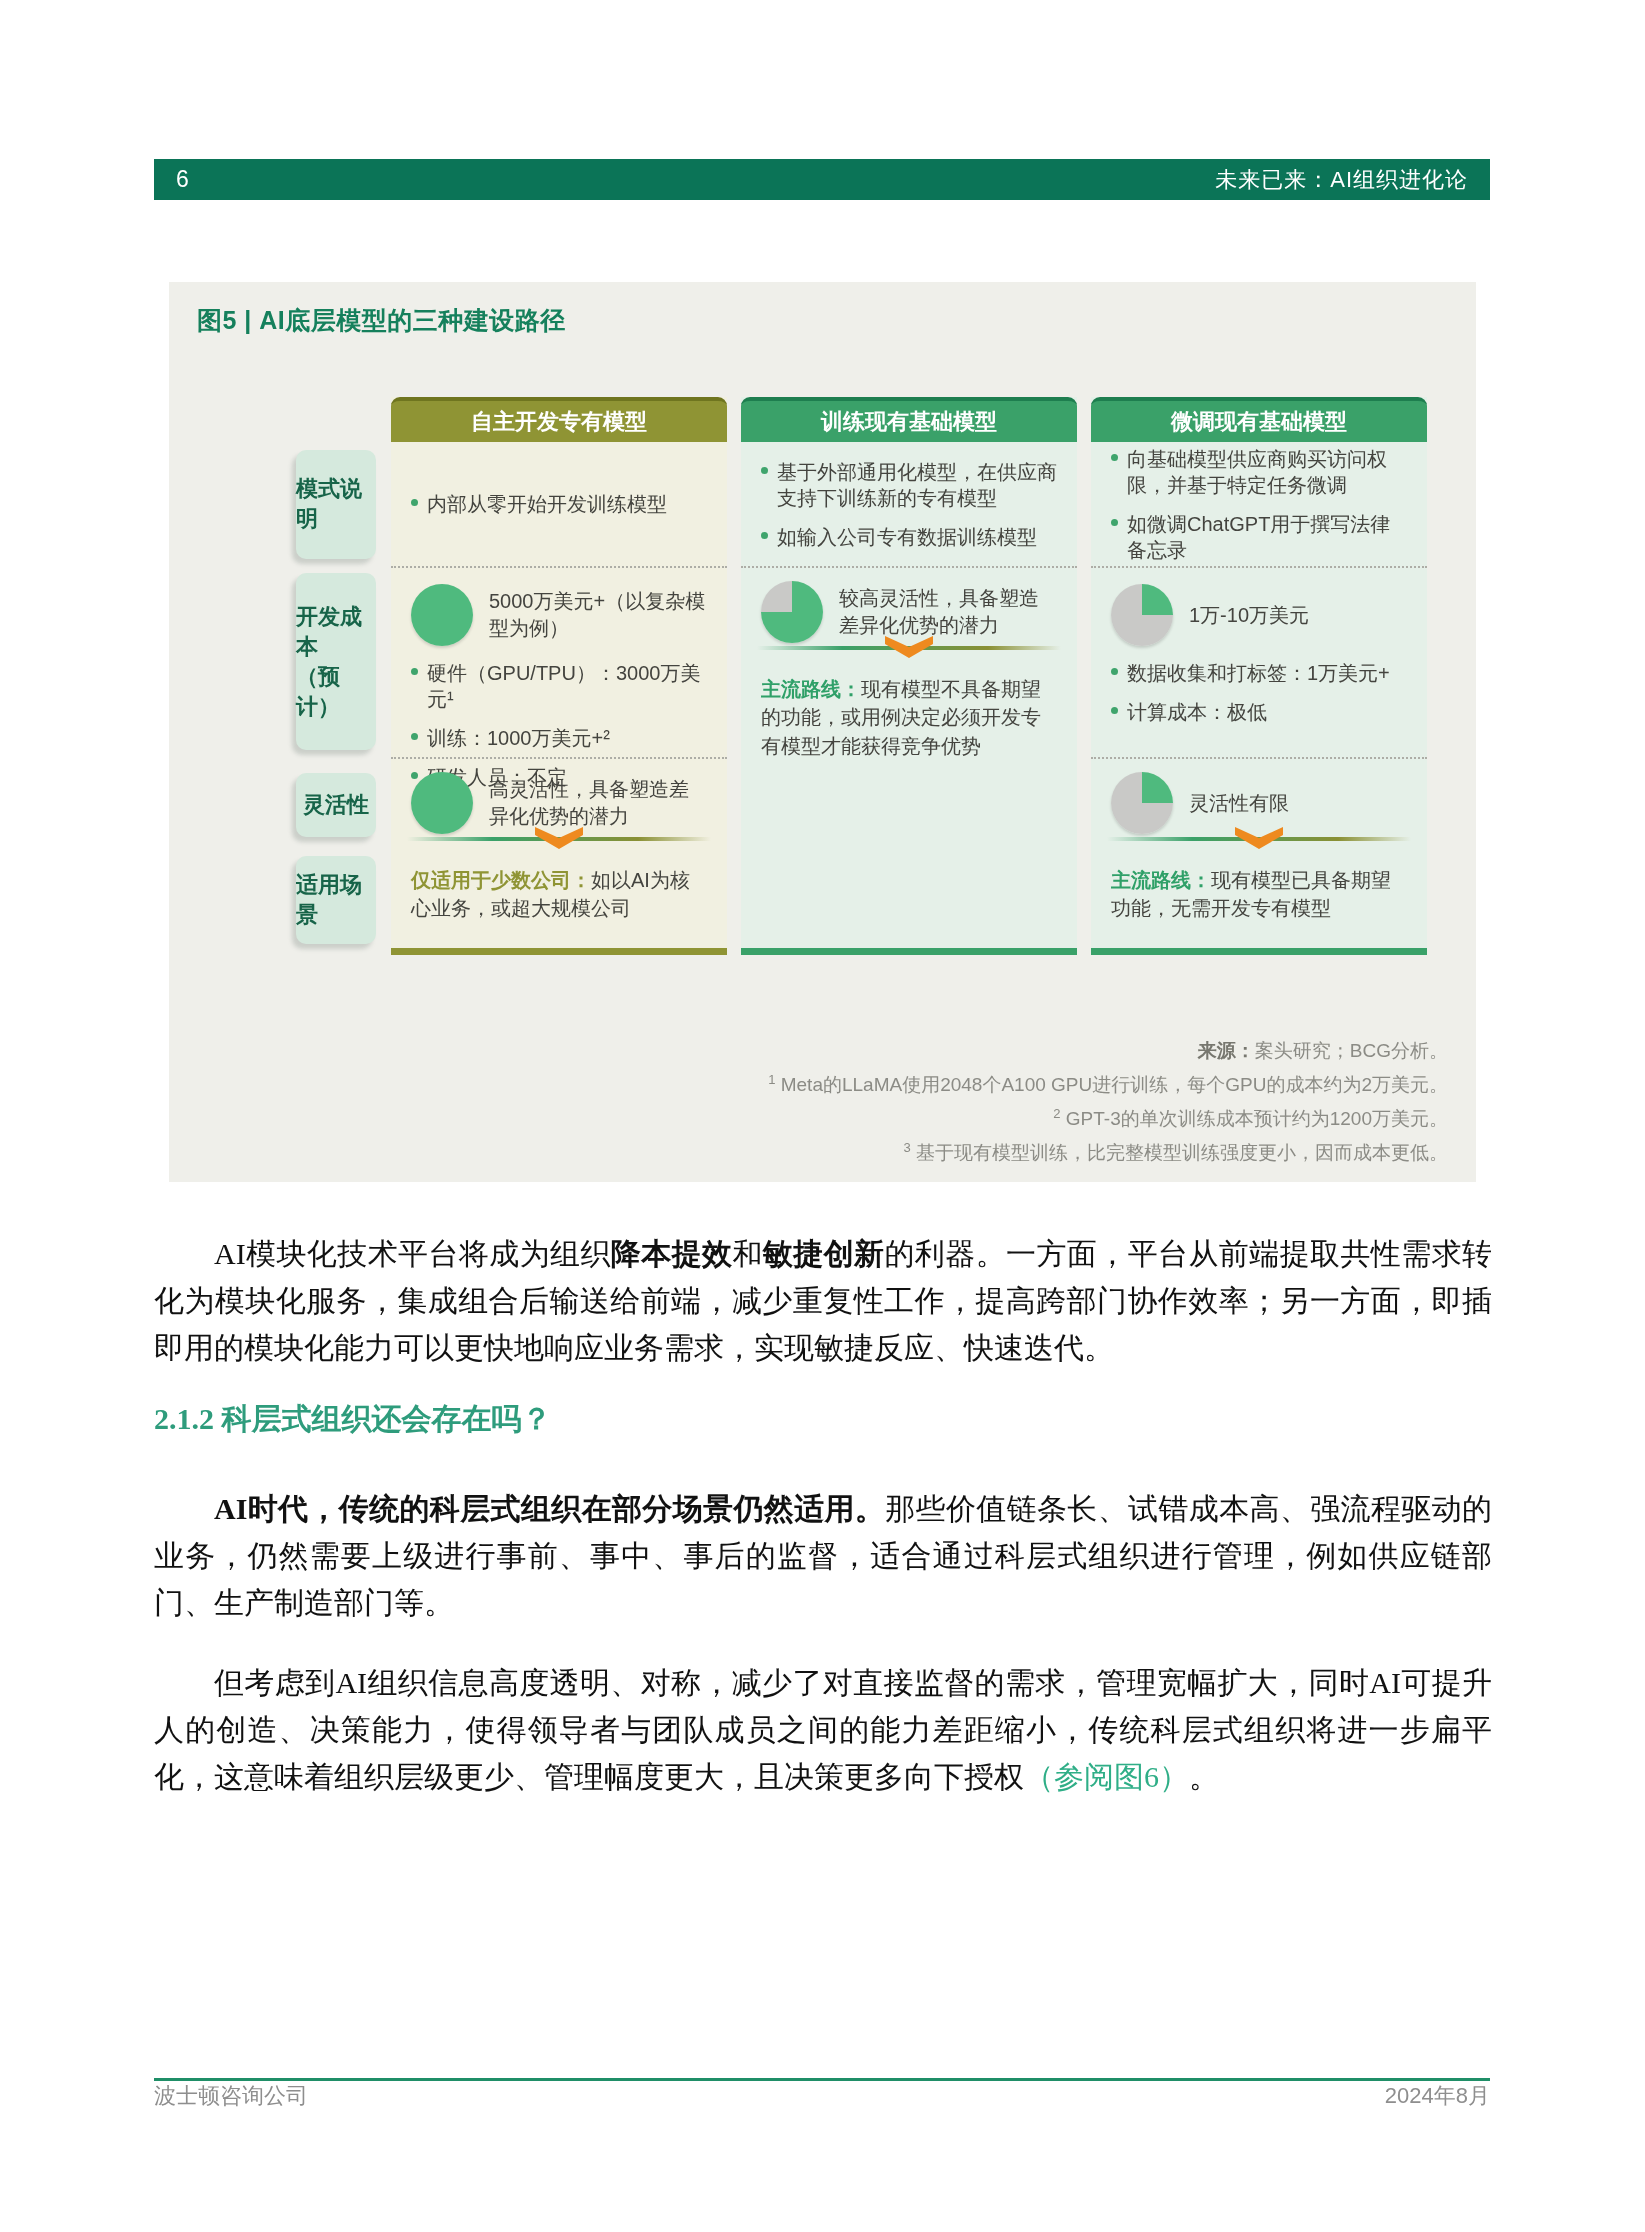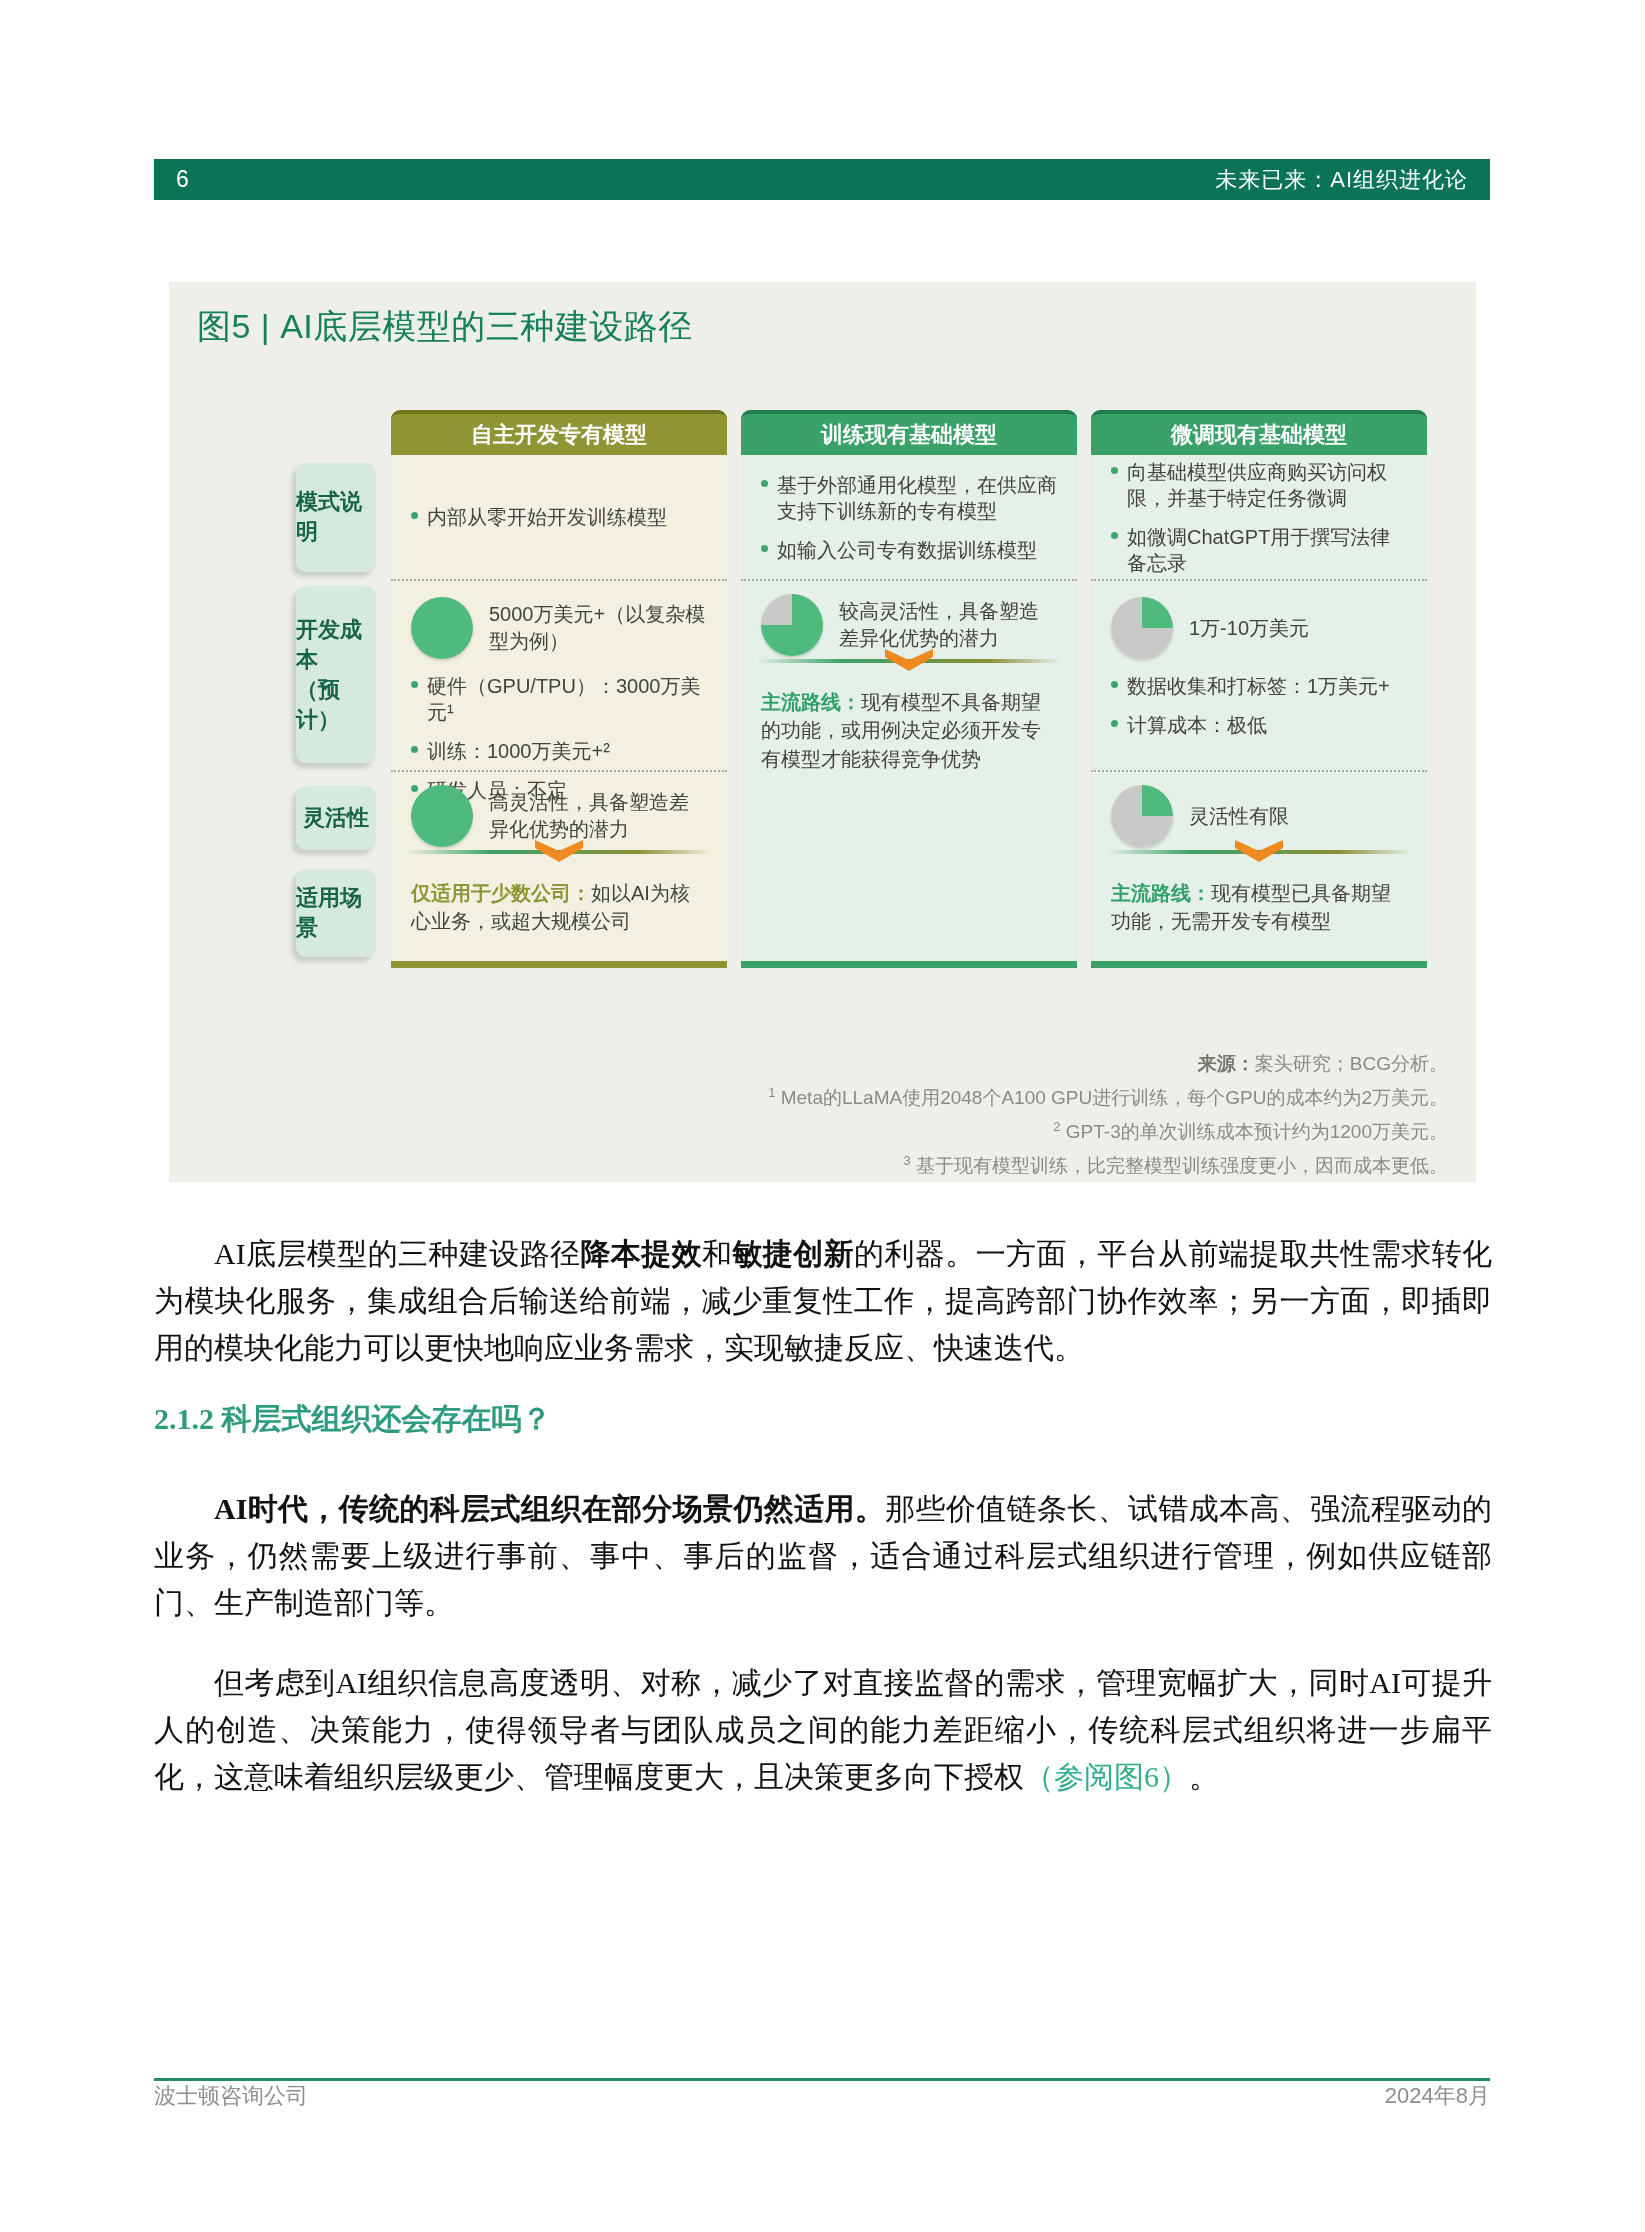--- a/index.html
+++ b/index.html
@@ -9,21 +9,21 @@
   
   .topbar{position:absolute;left:154px;top:159px;width:1336px;height:41px;background:#0B7457;
           color:#fff;display:flex;align-items:center;justify-content:space-between;
           padding:0 22px;box-sizing:border-box;font-size:22px;}
   .topbar .page-num{font-size:23px;}
   .topbar .doc-title{letter-spacing:1px;}
 
   
   .figure{position:absolute;left:169px;top:282px;width:1307px;height:900px;background:#EFEFEA;
           box-sizing:border-box;padding:22px 28px;}
-  .fig-title{margin:0;font-size:34px;font-weight:400;color:#15805C;letter-spacing:0.5px;}
+  .fig-title{margin:0;font-size:25px;font-weight:700;color:#15805C;letter-spacing:0.5px;}
 
   .cmp-table{display:flex;margin:60px 0 0 58px;}
   .label-col{width:121px;margin-right:15px;}
   .label-spacer{height:45px;}
   .label-slot{display:flex;align-items:center;justify-content:center;box-sizing:border-box;padding-left:41px;}
   .ls1{height:124px}.ls2{height:191px}.ls3{height:95px}.ls4{height:96px}
   .label-box{width:121px;background:#D5E9DD;border-radius:10px;color:#176449;font-weight:700;
              font-size:22px;display:flex;flex-direction:column;align-items:center;justify-content:center;
              box-shadow:-4px 5px 4px rgba(110,125,118,.28);}
   .lb1{height:109px}.lb2{height:177px}.lb3{height:64px}.lb4{height:88px}
@@ -249,21 +249,21 @@
 
     <div class="notes">
       <p class="source"><b>来源：</b><span>案头研究；BCG分析。</span></p>
       <p class="fn"><sup>1</sup> <span>Meta的LLaMA使用2048个A100 GPU进行训练，每个GPU的成本约为2万美元。</span></p>
       <p class="fn"><sup>2</sup> <span>GPT-3的单次训练成本预计约为1200万美元。</span></p>
       <p class="fn"><sup>3</sup> <span>基于现有模型训练，比完整模型训练强度更小，因而成本更低。</span></p>
     </div>
   </section>
 
   <main class="body-text">
-    <p class="para"><span>AI底层模型的三种建设路径</span><b>降本提效</b><span>和</span><b>敏捷创新</b><span>的利器。一方面，平台从前端提取共性需求转化为模块化服务，集成组合后输送给前端，减少重复性工作，提高跨部门协作效率；另一方面，即插即用的模块化能力可以更快地响应业务需求，实现敏捷反应、快速迭代。</span></p>
+    <p class="para"><span>AI模块化技术平台将成为组织</span><b>降本提效</b><span>和</span><b>敏捷创新</b><span>的利器。一方面，平台从前端提取共性需求转化为模块化服务，集成组合后输送给前端，减少重复性工作，提高跨部门协作效率；另一方面，即插即用的模块化能力可以更快地响应业务需求，实现敏捷反应、快速迭代。</span></p>
 
     <h3 class="section-heading">2.1.2 科层式组织还会存在吗？</h3>
 
     <p class="para p2"><b>AI时代，传统的科层式组织在部分场景仍然适用。</b><span>那些价值链条长、试错成本高、强流程驱动的业务，仍然需要上级进行事前、事中、事后的监督，适合通过科层式组织进行管理，例如供应链部门、生产制造部门等。</span></p>
 
     <p class="para p3"><span>但考虑到AI组织信息高度透明、对称，减少了对直接监督的需求，管理宽幅扩大，同时AI可提升人的创造、决策能力，使得领导者与团队成员之间的能力差距缩小，传统科层式组织将进一步扁平化，这意味着组织层级更少、管理幅度更大，且决策更多向下授权</span><span class="link-green">（参阅图6）</span><span>。</span></p>
   </main>
 
   <footer class="page-footer">
     <span>波士顿咨询公司</span>

